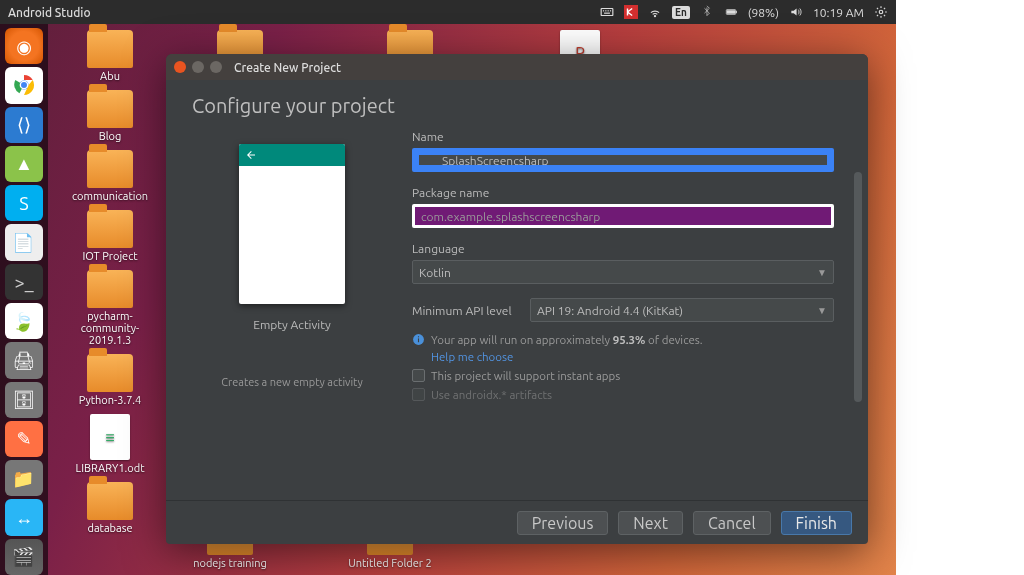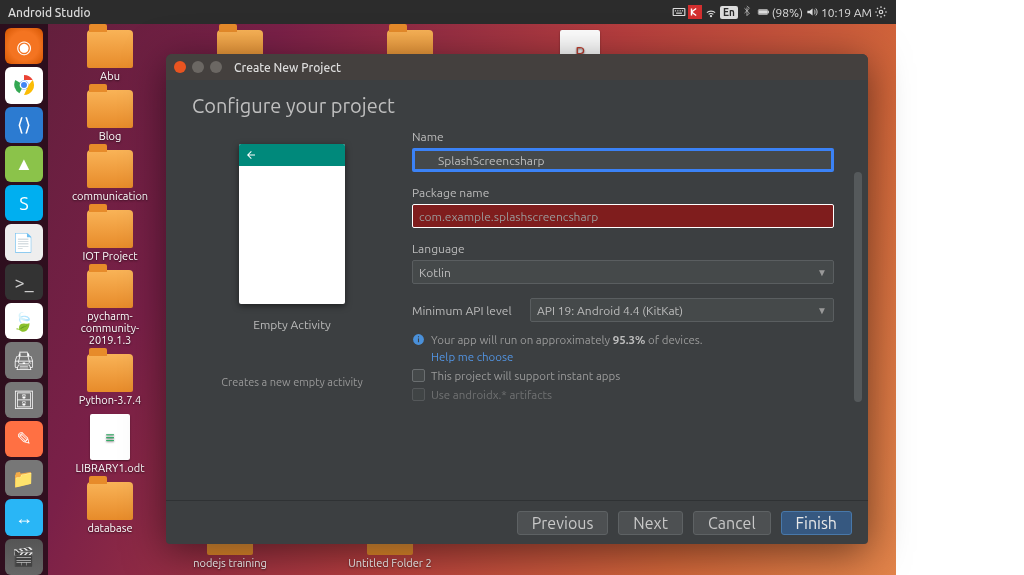--- a/index.html
+++ b/index.html
@@ -9,21 +9,21 @@
     background: linear-gradient(115deg, #5e1f3a 0%, #7a2048 25%, #b73e3e 55%, #d2663a 80%, #e2844a 100%);
     position: relative;
   }
   
   .top-panel {
     height: 24px; background: #2c2c2c; color: #dcdcdc; display: flex; align-items: center;
     font-size: 12px; padding: 0 8px;
   }
   .top-panel .title { font-weight: 500; }
   .top-panel .spacer { flex: 1; }
-  .sys-icon { margin-left: 2px; display: inline-flex; align-items: center; font-size: 12px; }
+  .sys-icon { margin-left: 10px; display: inline-flex; align-items: center; font-size: 12px; }
   .sys-icon svg { width: 14px; height: 14px; fill: #dcdcdc; }
   .en-box { background:#dcdcdc; color:#2c2c2c; font-size:10px; font-weight:700; padding:1px 3px; border-radius:2px; }
   
   .launcher {
     position: absolute; left: 0; top: 24px; width: 48px; height: 551px;
     background: rgba(30,10,20,0.78); display: flex; flex-direction: column; align-items: center;
     padding-top: 4px; gap: 3px;
   }
   .licon { width: 38px; height: 38px; border-radius: 6px; display:flex; align-items:center; justify-content:center; font-size:18px; color:#fff; }
   .licon.ubuntu { background: radial-gradient(circle,#f47421 55%,#d35400 100%); }
@@ -62,22 +62,22 @@
   .dlg-heading { color:#bfbfbf; font-size:20px; font-weight:400; margin-bottom:20px; }
   .left-col { width:200px; display:flex; flex-direction:column; align-items:center; padding-top:46px;}
   .phone-prev { width:106px; height:160px; background:#fff; border-radius:2px; box-shadow:0 2px 6px rgba(0,0,0,0.5); overflow:hidden;}
   .phone-prev .appbar { height:22px; background:#00897b; display:flex; align-items:center; padding-left:6px;}
   .phone-prev .appbar svg{ width:12px; height:12px; fill:#fff;}
   .tmpl-name { margin-top:14px; color:#bbb; font-size:12px;}
   .tmpl-desc { margin-top:44px; color:#999; font-size:11px; text-align:center; line-height:1.4;}
   .right-col { flex:1; padding-top:2px; padding-right:8px;}
   .form-group { margin-bottom:14px; }
   .form-group label { display:block; color:#bbb; font-size:12px; margin-bottom:5px;}
-  .txt-input { width:100%; height:24px; background:#7f1d1d; border:1px solid #ffffff; color:#bdbdbd; padding:0 6px; font-size:12px; border-radius:2px;}
-  .txt-input.focused { border:3px solid #3b82f6; background:#45494a;padding-left:23px;}
+  .txt-input { width:100%; height:24px; background:#701a75; border:3px solid #ffffff; color:#bdbdbd; padding:0 6px; font-size:12px; border-radius:2px;}
+  .txt-input.focused { border:7px solid #3b82f6; background:#45494a;padding-left:23px;}
   .txt-input.readonly { color:#9a9a9a; }
   .input-row { display:flex; gap:6px; align-items:center;}
   .browse-btn { width:22px; height:24px; background:#4d5052; border:1px solid #5a5e60; border-radius:2px; display:flex; align-items:center; justify-content:center;}
   .browse-btn svg { width:12px; height:10px; fill:#aaa;}
   .select { width:100%; height:24px; background:#45494a; border:1px solid #5a5e60; color:#bdbdbd; padding:0 6px; font-size:12px; border-radius:2px; display:flex; align-items:center; justify-content:space-between;}
   .select .chev { color:#999; font-size:10px;}
   .api-row { display:flex; gap:10px; align-items:center;}
   .api-row .lbl { color:#bbb; font-size:12px; width:108px;}
   .api-row .select { flex:1; }
   .info-line { display:flex; gap:6px; align-items:flex-start; margin-top:10px; font-size:11.5px; color:#9a9a9a; line-height:1.4;}

